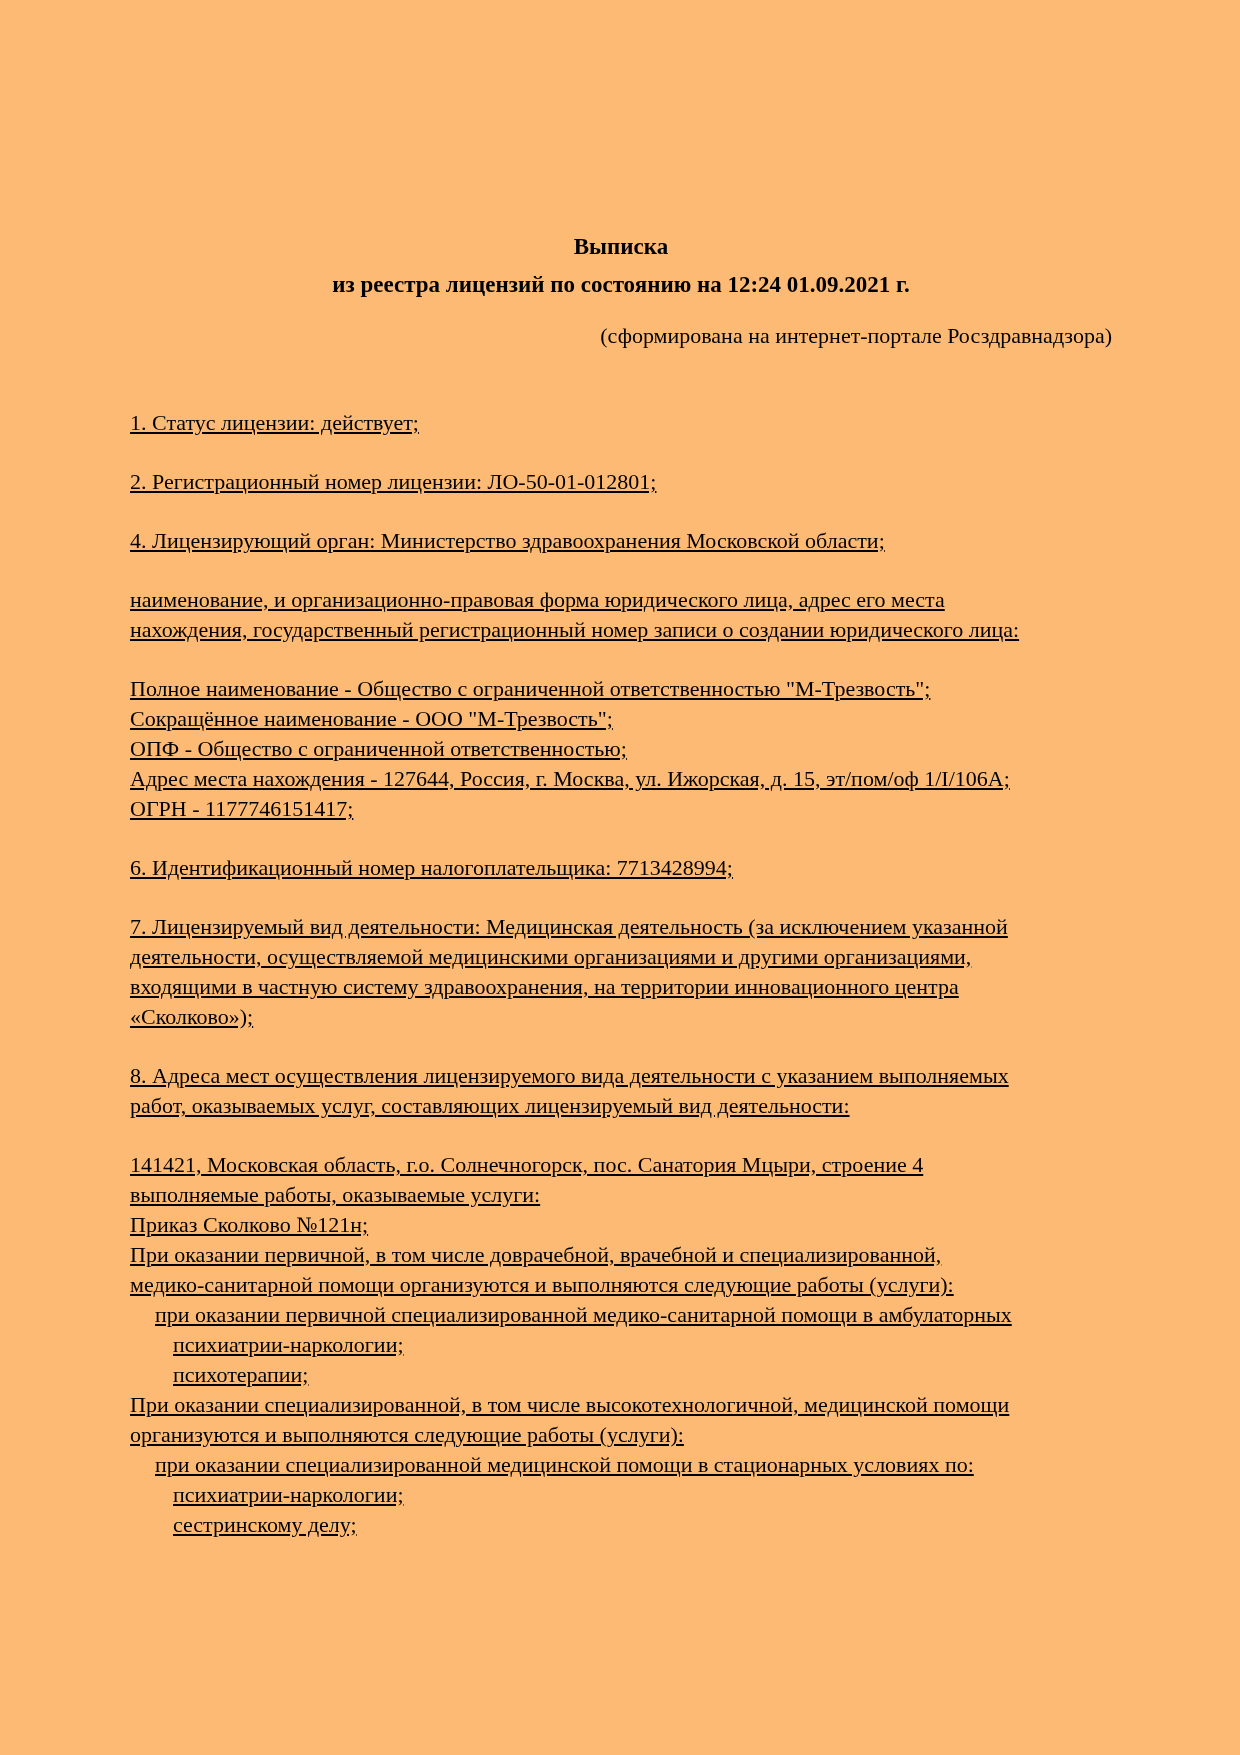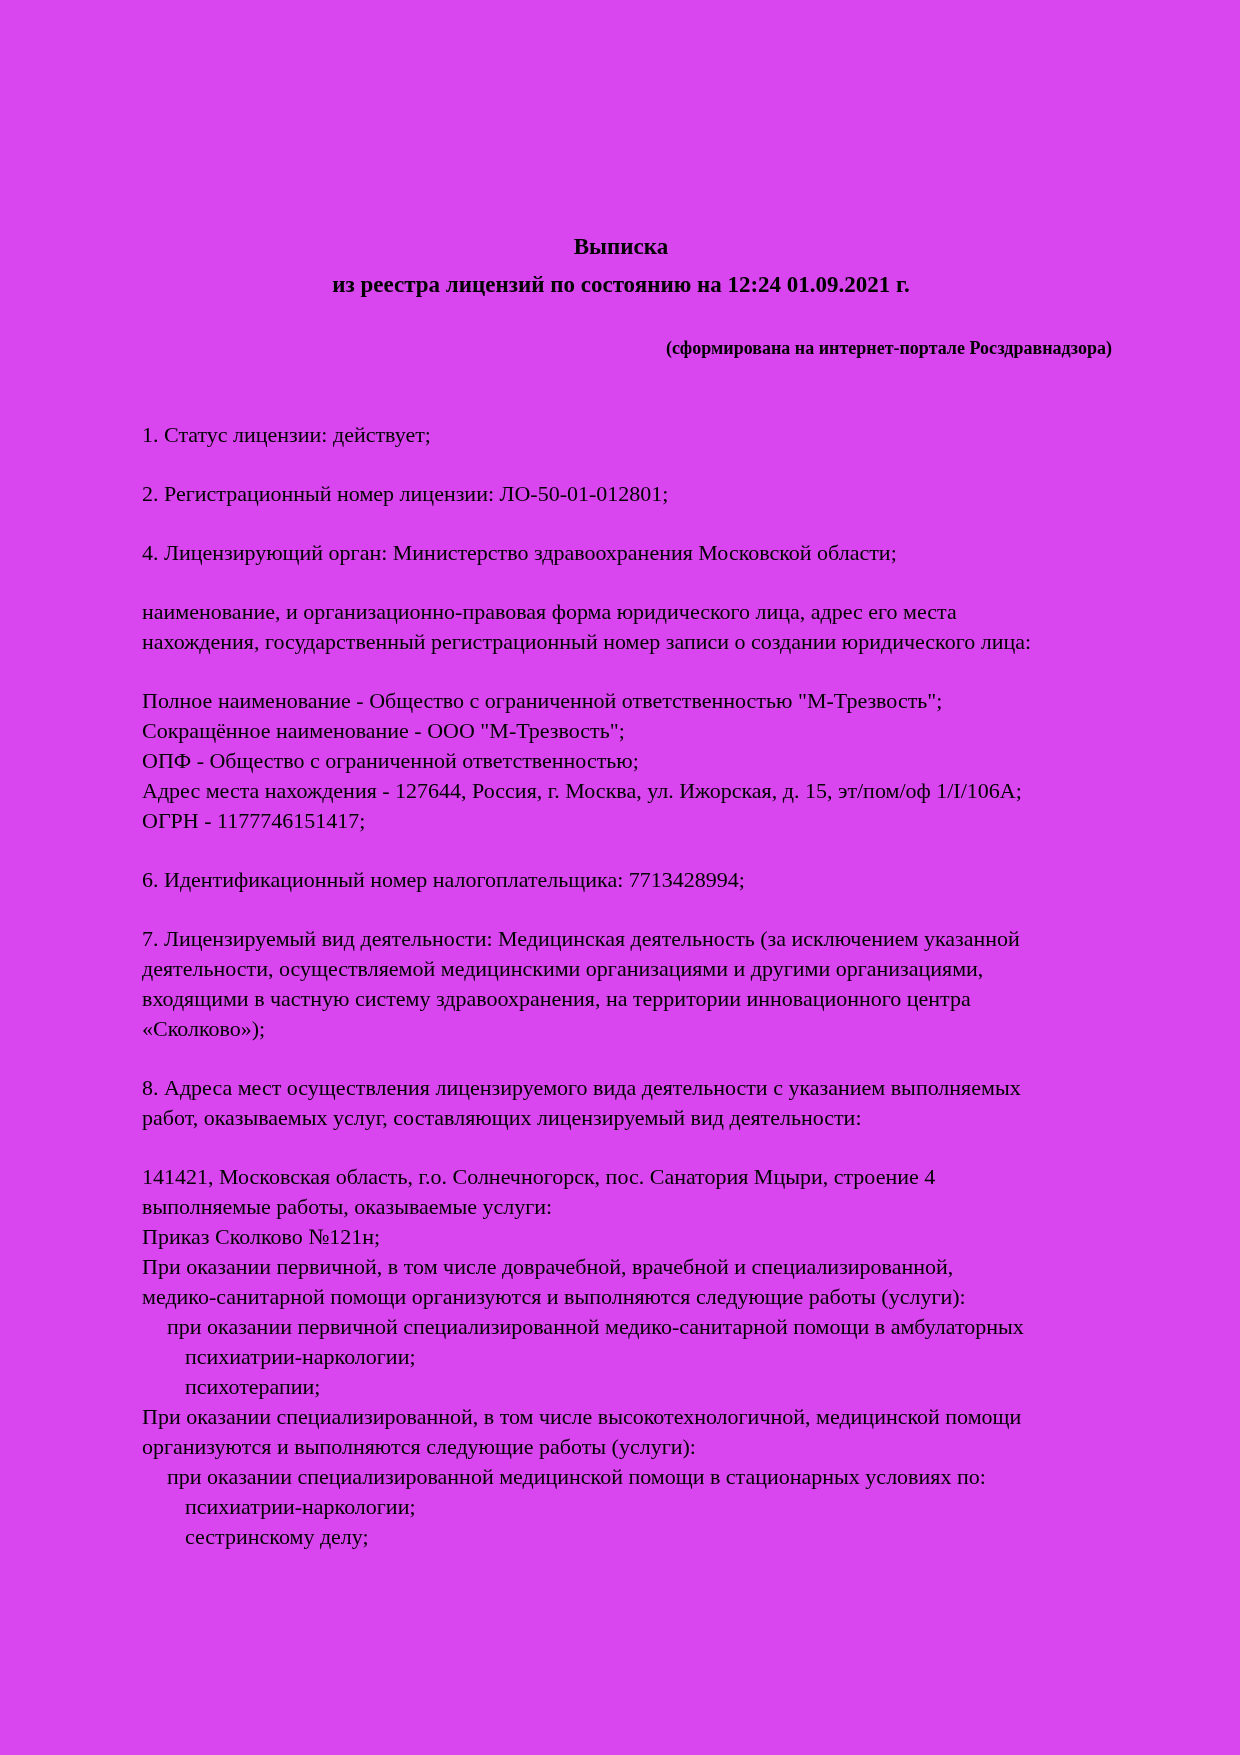--- a/index.html
+++ b/index.html
@@ -5,46 +5,46 @@
   html, body {
     margin: 0;
     padding: 0;
     background: #ffffff;
   }
   .page {
     position: relative;
     box-sizing: border-box;
     width: 1240px;
     height: 1755px;
-    background: #d946ef;
+    background: #fdba74;
     color: #000000;
     font-family: "Liberation Serif", "DejaVu Serif", serif;
     padding: 228px 128px 0 130px;
     overflow: hidden;
   }
   .doc-title {
     text-align: center;
     font-weight: bold;
     font-size: 23px;
     line-height: 38px;
   }
   .doc-subtitle {
     text-align: right;
-    font-size: 18px;
+    font-size: 22px;
     line-height: 24px;
-    margin-top: 32px;
-    font-weight: bold;
+    margin-top: 20px;
   }
   .doc-body {
     margin-top: 60px;
     font-size: 22px;
     line-height: 30px;
   }
   .para {
-    margin: 0 0 29px 12px;
+    margin: 0 0 29px 0;
+    text-decoration: underline;
   }
   .line {
     white-space: pre;
   }
   .ind0 { padding-left: 0; }
   .ind1 { padding-left: 25px; }
   .ind2 { padding-left: 43px; }
 </style>
 </head>
 <body>

